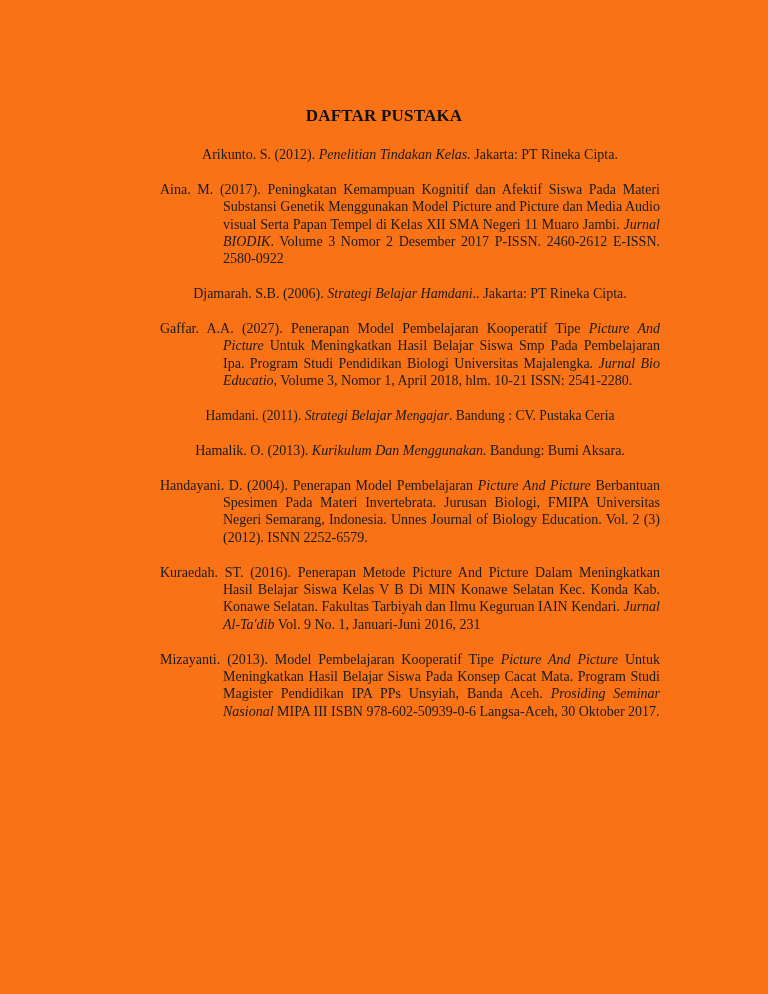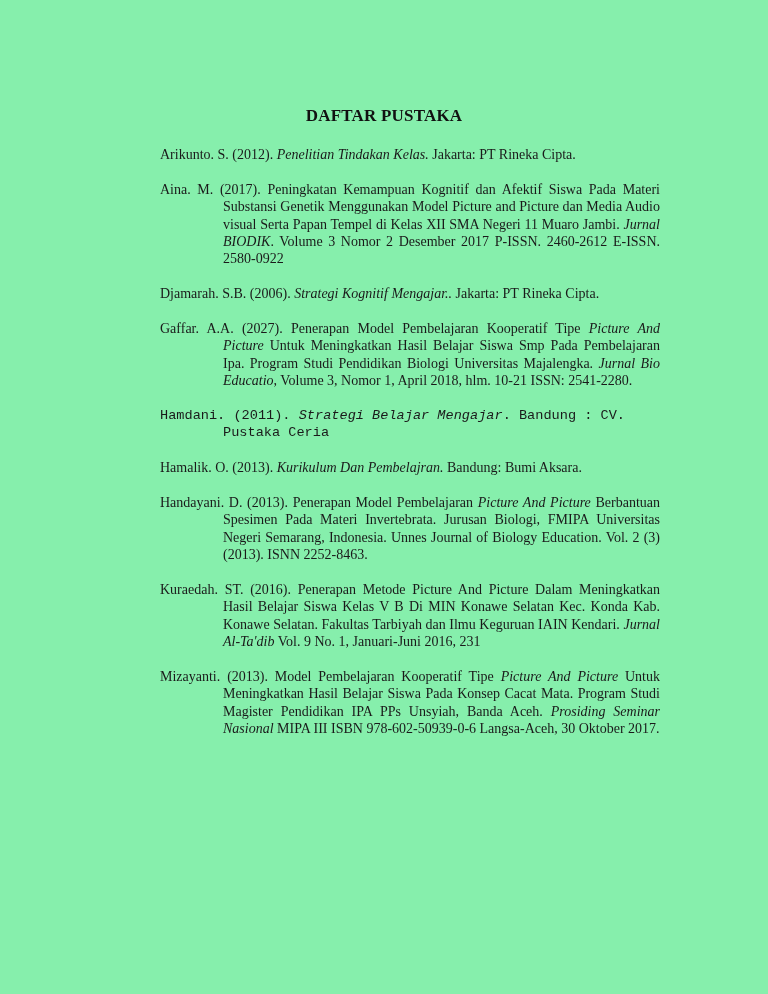--- a/index.html
+++ b/index.html
@@ -1,41 +1,41 @@
 <!DOCTYPE html>
 <html><head>
 <meta charset="utf-8">
 <style>
   html, body { margin: 0; padding: 0; background: #ffffff; }
   body { width: 768px; height: 994px; position: relative; overflow: hidden; }
-  .page { position: absolute; left: 0; top: 0; width: 768px; height: 994px; background: #86efac; color: #1a1a1a; }
+  .page { position: absolute; left: 0; top: 0; width: 768px; height: 994px; background: #f97316; color: #1a1a1a; }
   .title {
     position: absolute; left: 0; width: 768px; top: 106px; text-align: center;
     font-family: "Liberation Serif", "DejaVu Serif", serif; font-weight: bold; font-size: 17px;
     letter-spacing: 0.2px; color: #111;
   }
   .refs { position: absolute; left: 160px; top: 146px; width: 500px; }
   .ref {
     font-family: "Liberation Serif", "DejaVu Serif", serif; font-size: 14px; line-height: 17.4px;
     text-align: justify; padding-left: 63px; text-indent: -63px; margin: 0 0 17.4px 0; color: #1a1a1a;
   }
-  .ref.alt { font-family: Liberation Mono, monospace; font-size: 13.6px; }
+  .ref.alt { font-family: Liberation Serif, serif; font-size: 13.6px; }
   .ref i { font-style: italic; }
-  .ref.single { text-align: left; }
+  .ref.single { text-align: center; }
 </style>
 </head>
 <body>
 
 <div class="page">
   <div class="title">DAFTAR PUSTAKA</div>
 
   <div class="refs">
     <p class="ref single"><span>Arikunto. S. (2012). </span><i>Penelitian Tindakan Kelas.</i><span> Jakarta: PT Rineka Cipta.</span></p>
     <p class="ref"><span>Aina. M. (2017). Peningkatan Kemampuan Kognitif dan Afektif Siswa Pada Materi Substansi Genetik Menggunakan Model Picture and Picture dan Media Audio visual Serta Papan Tempel di Kelas XII SMA Negeri 11 Muaro Jambi. </span><i>Jurnal BIODIK</i><span>. Volume 3 Nomor 2 Desember 2017 P-ISSN. 2460-2612 E-ISSN. 2580-0922</span></p>
-    <p class="ref single"><span>Djamarah. S.B. (2006). </span><i>Strategi Kognitif Mengajar..</i><span> Jakarta: PT Rineka Cipta.</span></p>
+    <p class="ref single"><span>Djamarah. S.B. (2006). </span><i>Strategi Belajar Hamdani..</i><span> Jakarta: PT Rineka Cipta.</span></p>
     <p class="ref"><span>Gaffar. A.A.  (2027). Penerapan Model Pembelajaran Kooperatif  Tipe </span><i>Picture And Picture</i><span> Untuk Meningkatkan  Hasil Belajar Siswa Smp Pada Pembelajaran Ipa. Program Studi Pendidikan Biologi Universitas Majalengka. </span><i>Jurnal Bio Educatio</i><span>, Volume 3, Nomor 1, April 2018, hlm. 10-21 ISSN: 2541-2280.</span></p>
     <p class="ref single alt"><span>Hamdani. (2011). </span><i>Strategi Belajar Mengajar</i><span>. Bandung : CV. Pustaka Ceria</span></p>
-    <p class="ref single"><span>Hamalik. O. (2013). </span><i>Kurikulum Dan Pembelajran.</i><span> Bandung: Bumi Aksara.</span></p>
-    <p class="ref"><span>Handayani. D. (2013). Penerapan Model Pembelajaran </span><i>Picture And Picture</i><span> Berbantuan Spesimen Pada Materi Invertebrata. Jurusan Biologi, FMIPA Universitas Negeri Semarang, Indonesia. Unnes Journal of Biology Education. Vol. 2 (3) (2013). ISNN 2252-8463.</span></p>
+    <p class="ref single"><span>Hamalik. O. (2013). </span><i>Kurikulum Dan Menggunakan.</i><span> Bandung: Bumi Aksara.</span></p>
+    <p class="ref"><span>Handayani. D. (2004). Penerapan Model Pembelajaran </span><i>Picture And Picture</i><span> Berbantuan Spesimen Pada Materi Invertebrata. Jurusan Biologi, FMIPA Universitas Negeri Semarang, Indonesia. Unnes Journal of Biology Education. Vol. 2 (3) (2012). ISNN 2252-6579.</span></p>
     <p class="ref"><span>Kuraedah. ST. (2016). Penerapan Metode Picture And Picture Dalam Meningkatkan Hasil Belajar Siswa Kelas V B Di MIN Konawe Selatan Kec. Konda Kab. Konawe Selatan. Fakultas Tarbiyah dan Ilmu Keguruan IAIN Kendari. </span><i>Jurnal Al-Ta'dib</i><span> Vol. 9 No. 1, Januari-Juni 2016, 231</span></p>
     <p class="ref"><span>Mizayanti. (2013). Model Pembelajaran Kooperatif Tipe </span><i>Picture And Picture</i><span> Untuk Meningkatkan Hasil Belajar Siswa Pada Konsep Cacat Mata. Program Studi Magister Pendidikan IPA PPs Unsyiah, Banda Aceh. </span><i>Prosiding Seminar Nasional</i><span> MIPA III ISBN 978-602-50939-0-6 Langsa-Aceh, 30 Oktober 2017.</span></p>
   </div>
 </div>
 
 </body></html>

